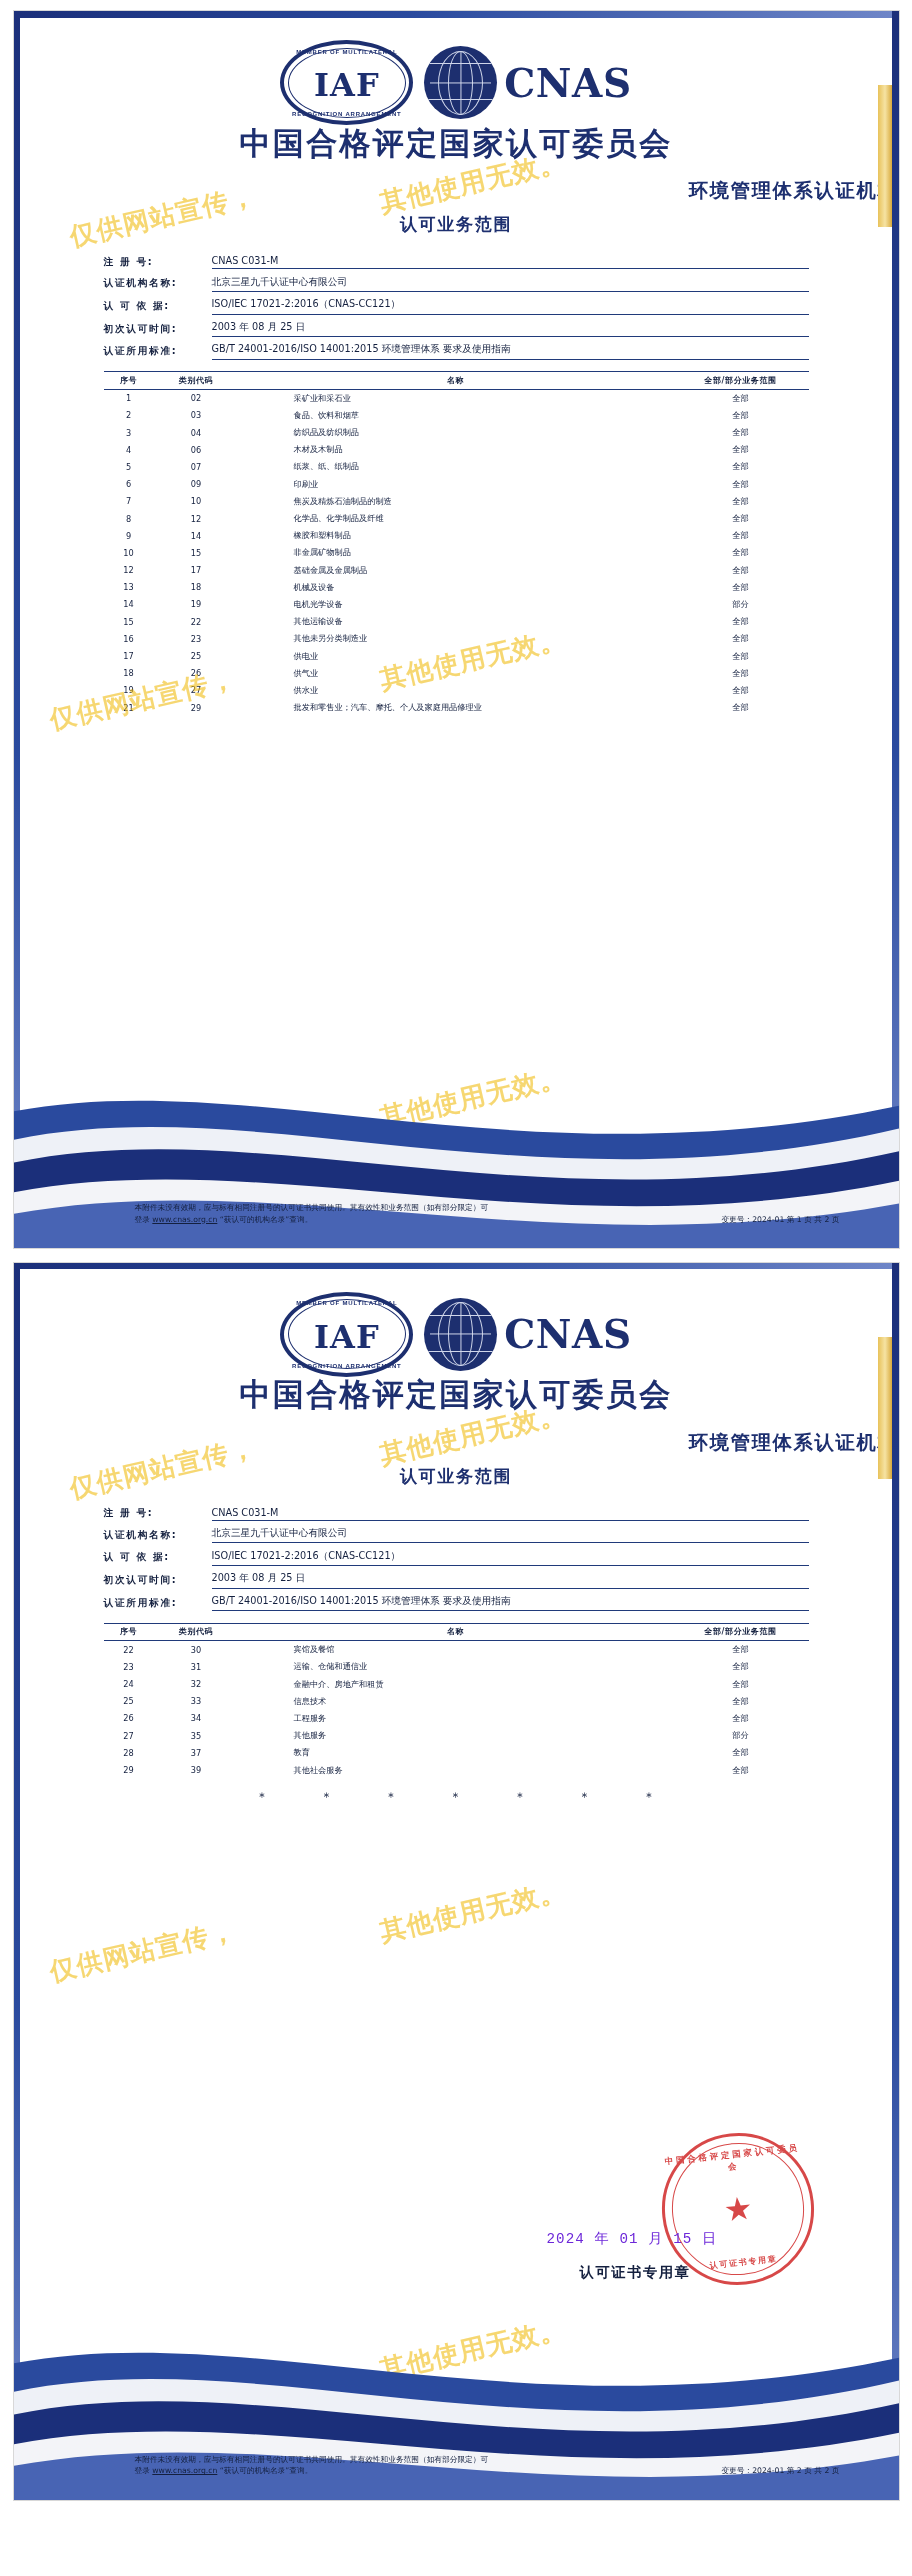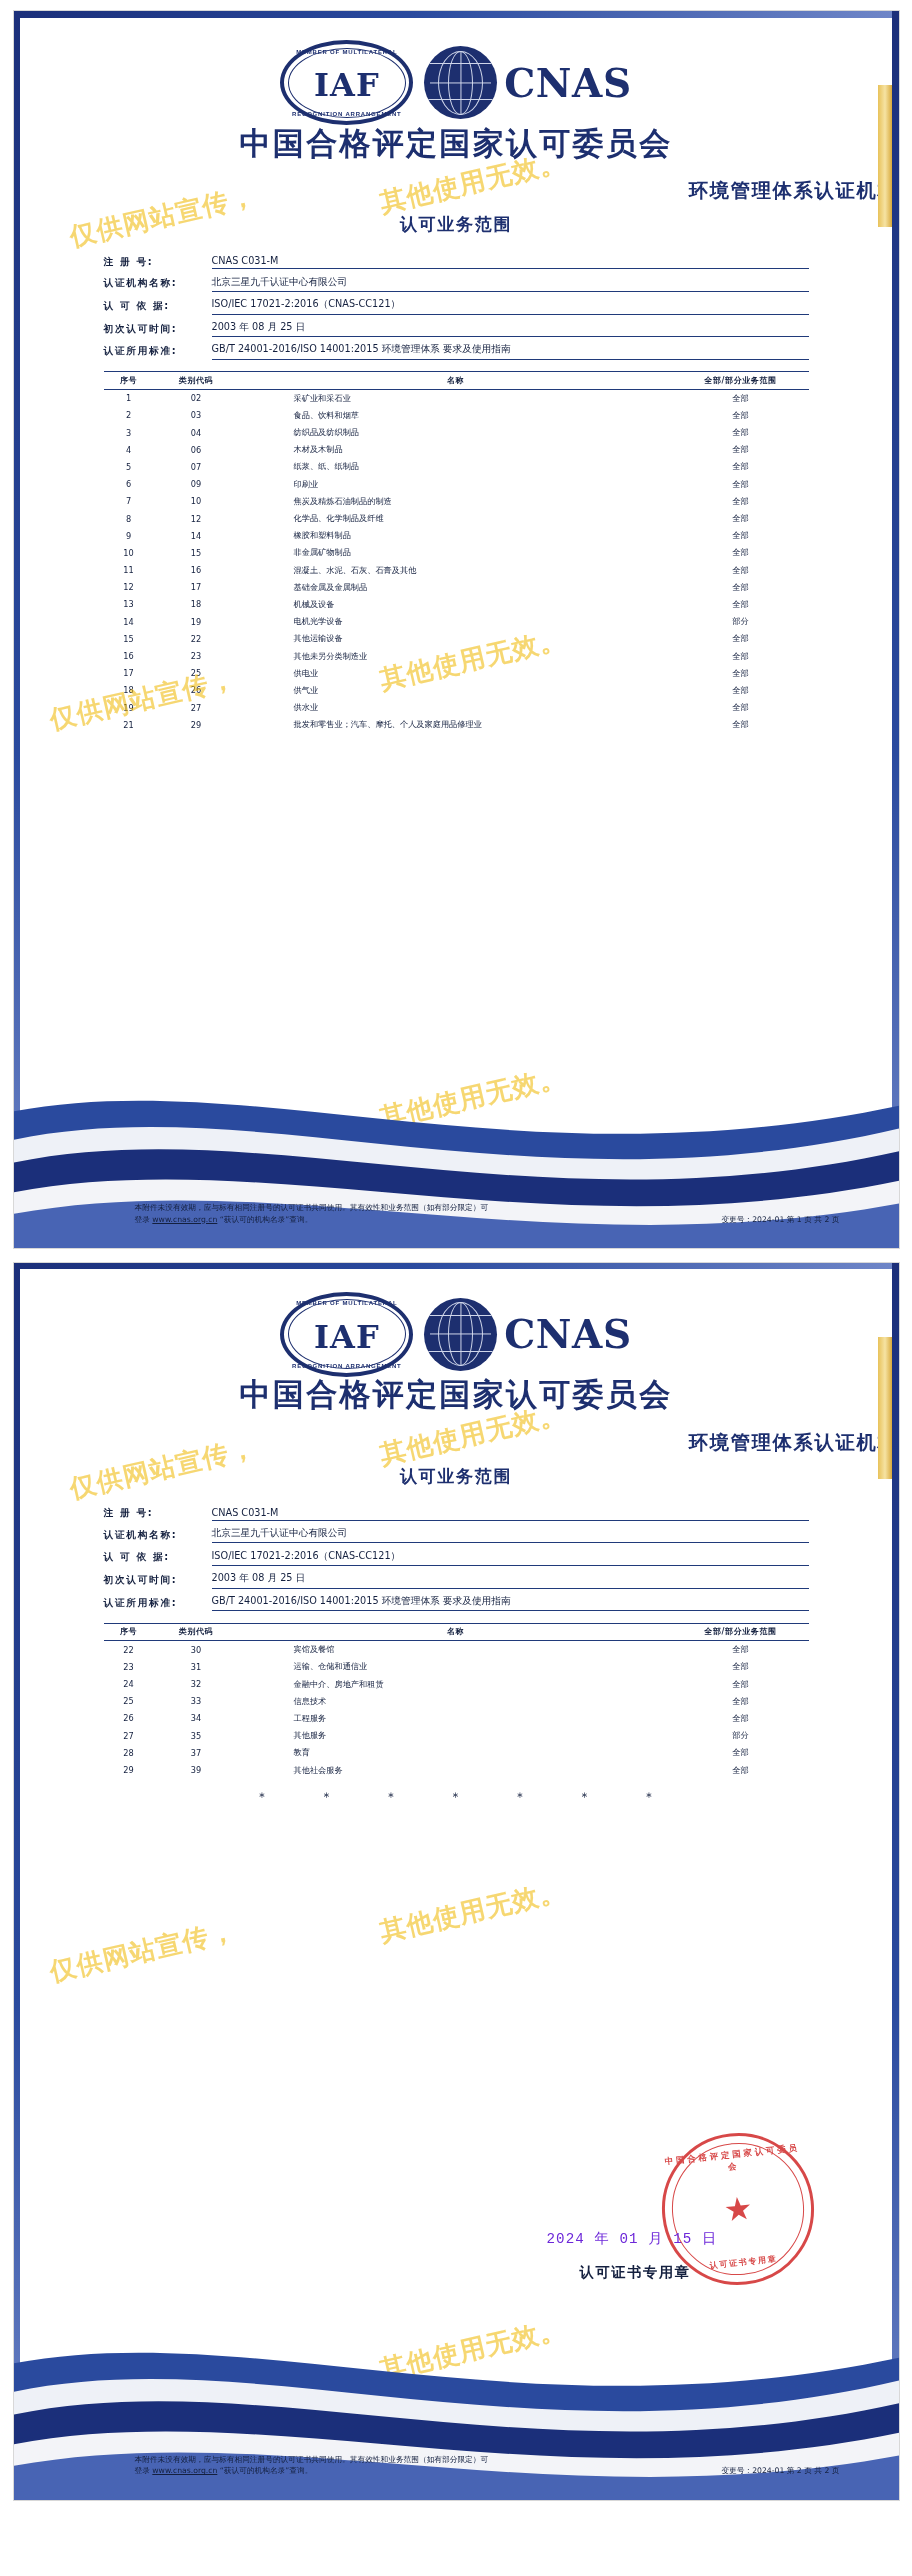--- a/index.html
+++ b/index.html
@@ -424,26 +424,20 @@
             <td class="name">橡胶和塑料制品</td>
             <td class="col-scope">全部</td>
           </tr>
           <tr>
             <td class="col-sn">10</td>
             <td class="col-code">15</td>
             <td class="name">非金属矿物制品</td>
             <td class="col-scope">全部</td>
           </tr>
           <tr>
-            <td class="col-sn">11</td>
-            <td class="col-code">16</td>
-            <td class="name">混凝土、水泥、石灰、石膏及其他</td>
-            <td class="col-scope">全部</td>
-          </tr>
-          <tr>
             <td class="col-sn">12</td>
             <td class="col-code">17</td>
             <td class="name">基础金属及金属制品</td>
             <td class="col-scope">全部</td>
           </tr>
           <tr>
             <td class="col-sn">13</td>
             <td class="col-code">18</td>
             <td class="name">机械及设备</td>
             <td class="col-scope">全部</td>

